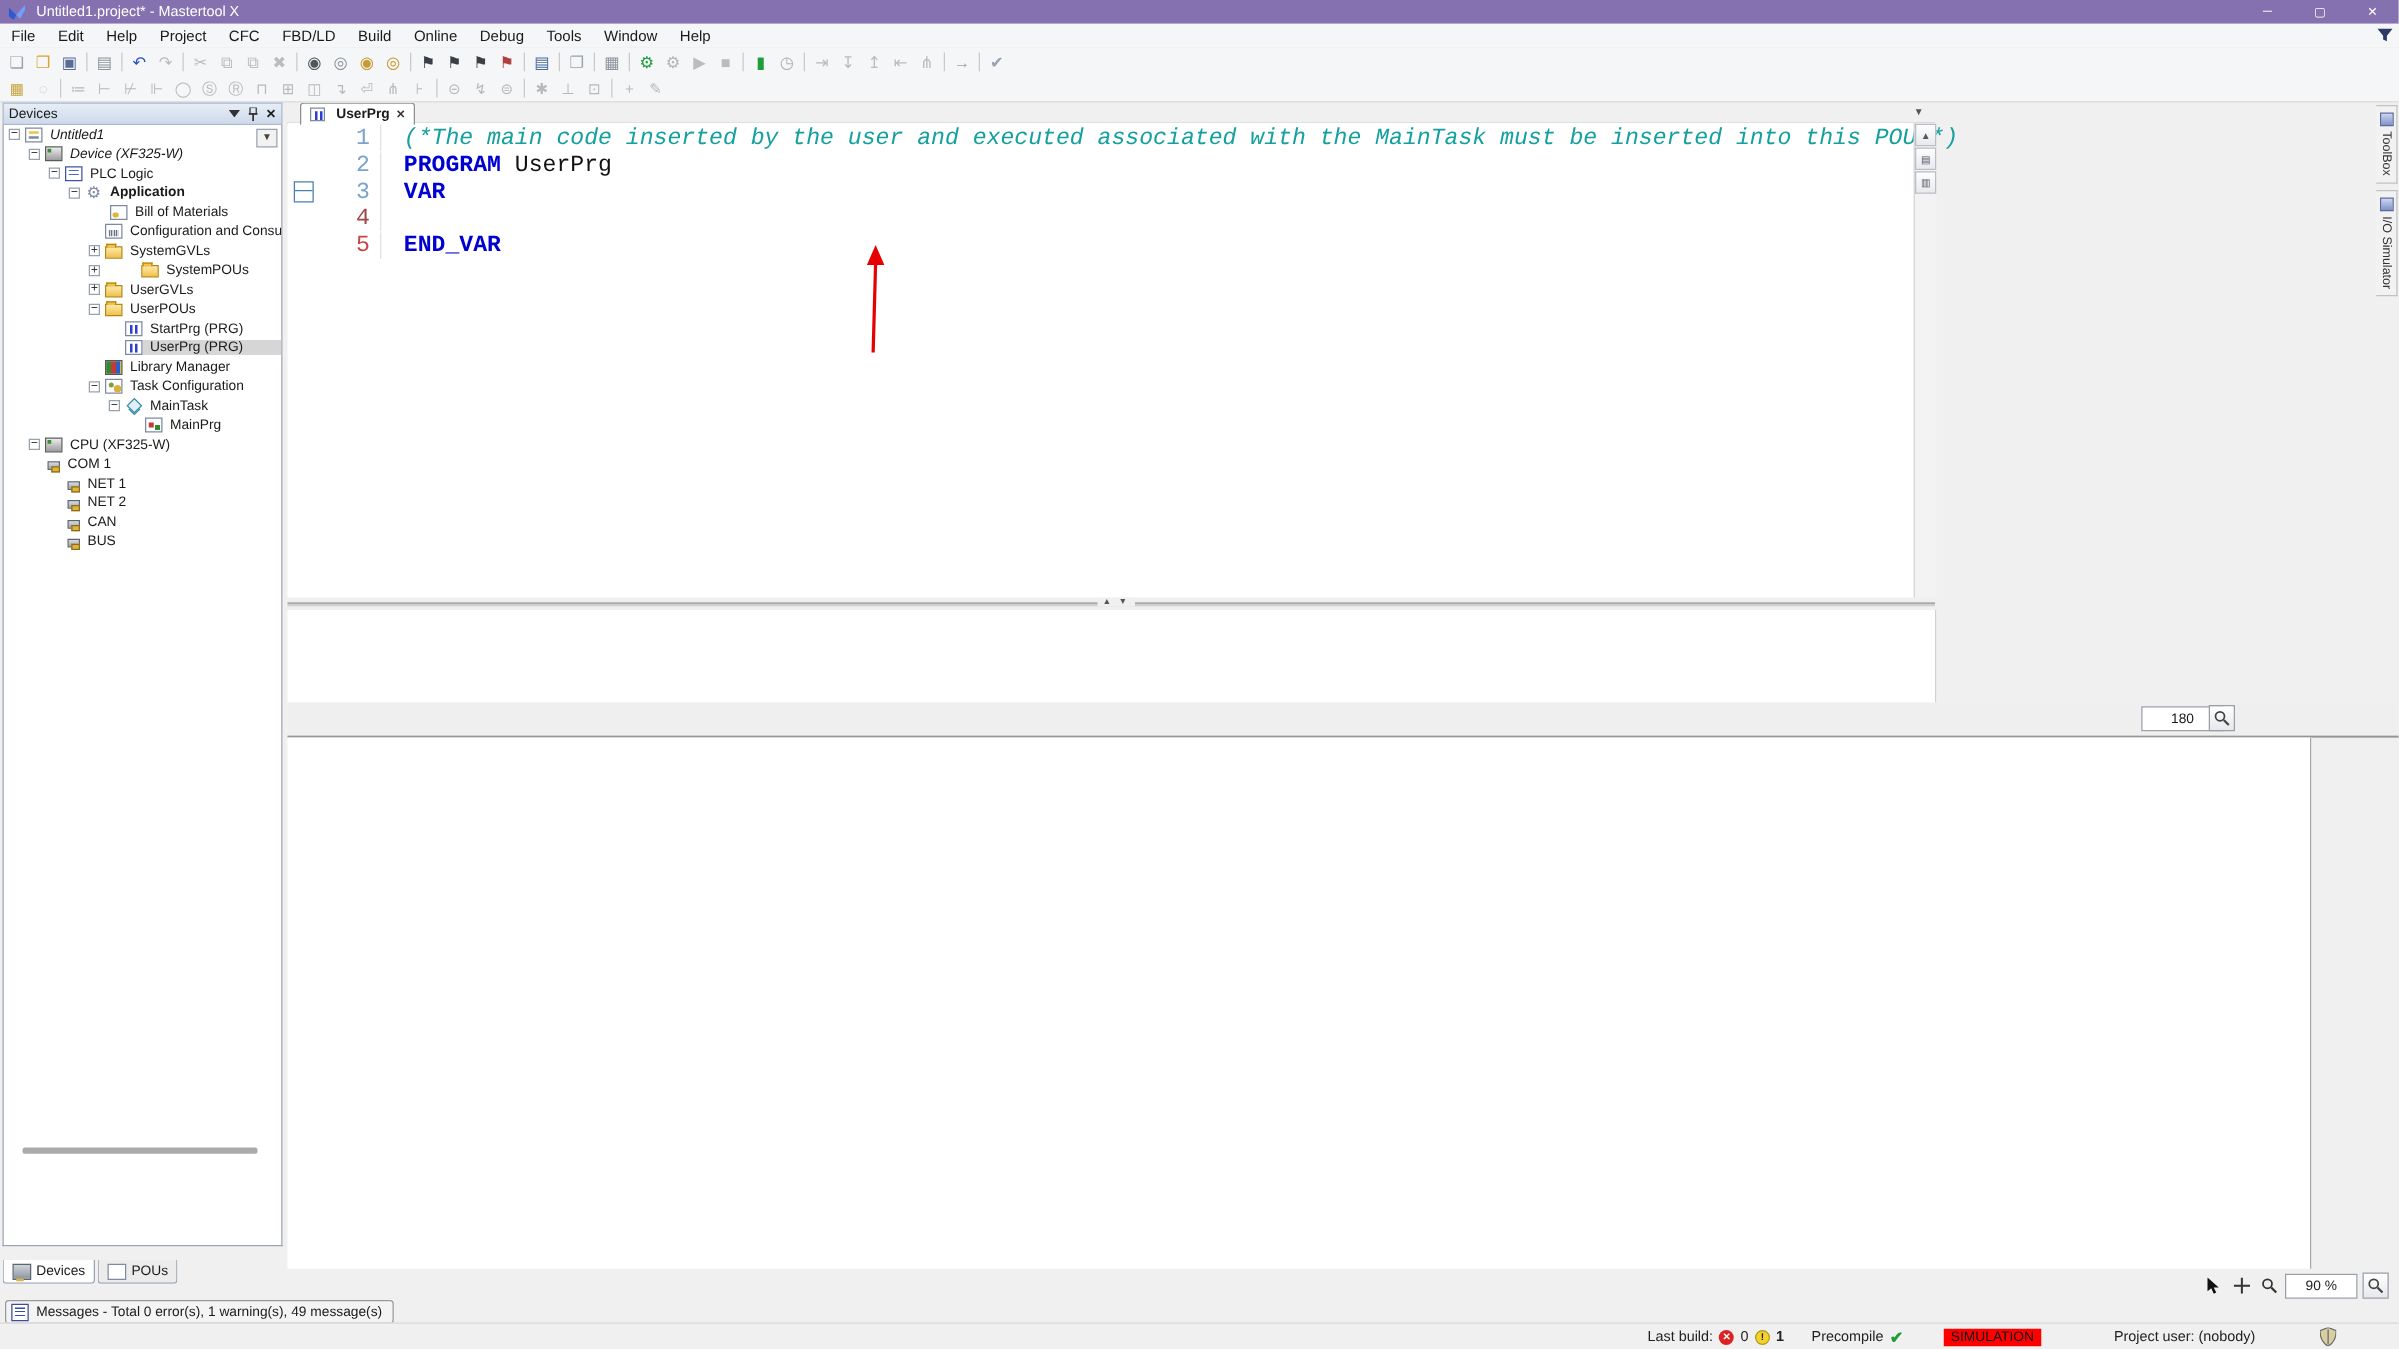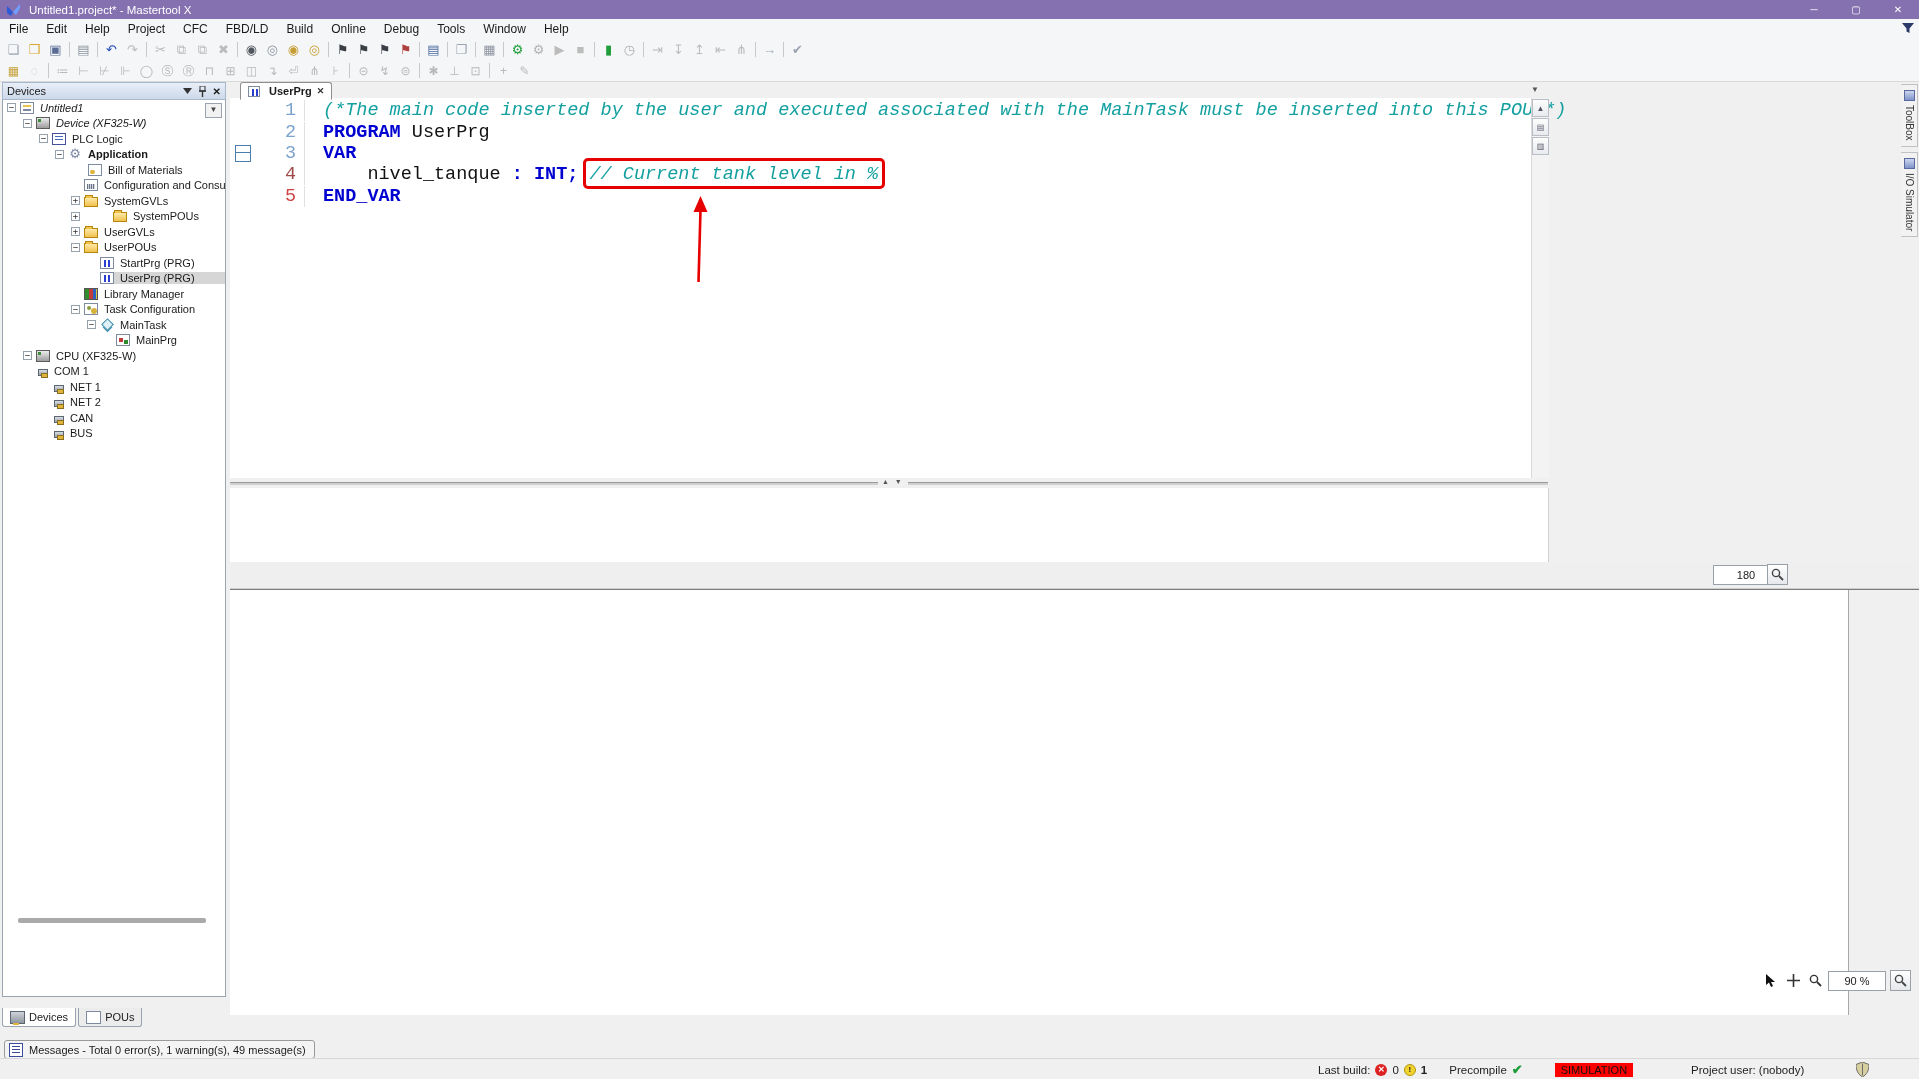--- a/index.html
+++ b/index.html
@@ -128,21 +128,21 @@
       border-bottom:2px ridge #cfcfcf;}
   .zoombox{position:absolute;width:64px;height:18px;background:#fff;border:1px solid #9aa0a8;
       font-size:11px;display:flex;align-items:center;justify-content:center;}
   .zb-180{right:140px;top:3px;}
   .zbtn{position:absolute;width:19px;height:19px;border:1px solid #9aa0a8;background:linear-gradient(#fff,#e6e8ec);
       display:flex;align-items:center;justify-content:center;}
   .zb-180-btn{right:131px;top:2px;}
 
   .lowerpane{left:230px;top:590px;width:1618px;height:425px;background:#fff;border-right:1px solid #a8a8a8;}
 
-  .ctrlrow{left:230px;top:967px;width:1689px;height:26px;}
+  .ctrlrow{left:230px;top:1015px;width:1689px;height:26px;}
   .ctrl-cluster{position:absolute;right:8px;top:3px;display:flex;align-items:center;gap:4px;}
   .flaticon{width:18px;height:18px;display:flex;align-items:center;justify-content:center;}
   .zb-90{position:static;width:56px;}
 
   
   .side-strip{left:1901px;top:84px;width:17px;display:flex;flex-direction:column;gap:5px;position:absolute;}
   .vtab{writing-mode:vertical-rl;font-size:10px;color:#333;background:#f2f2f2;border:1px solid #c2c2c2;
         border-left:none;padding:5px 1px;display:flex;align-items:center;gap:4px;}
   .vtab .vic{width:9px;height:9px;background:linear-gradient(#cdd6ee,#7e93c8);border:1px solid #5a6aa0;}
 
@@ -467,21 +467,21 @@
     <span class="tclose">✕</span>
   </div>
   <div class="tab-overflow">▼</div>
 </div>
 
 <div class="abs decl">
   <div class="code" id="code-area">
       <div class="cline"><span class="fold"></span><span class="lnum" style="color: rgb(124, 163, 204);">1</span><span class="ctext"><span class="cmt">(*The main code inserted by the user and executed associated with the MainTask must be inserted into this POU.*)</span></span></div>
       <div class="cline"><span class="fold"></span><span class="lnum" style="color: rgb(124, 163, 204);">2</span><span class="ctext"><span class="kw">PROGRAM</span><span class="plain"> UserPrg</span></span></div>
       <div class="cline"><span class="fold"><span class="foldbox"></span></span><span class="lnum" style="color: rgb(124, 163, 204);">3</span><span class="ctext"><span class="kw">VAR</span></span></div>
-      <div class="cline"><span class="fold"></span><span class="lnum" style="color: rgb(160, 72, 72);">4</span><span class="ctext"><span class="plain">    nivel_tanque </span><span class="kw">: </span><span class="kw">INT; </span><span class="cmt redbox">// Current tank level in %</span></span></div>
+      <div class="cline"><span class="fold"></span><span class="lnum" style="color: rgb(160, 72, 72);">4</span></div>
       <div class="cline"><span class="fold"></span><span class="lnum" style="color: rgb(204, 68, 68);">5</span><span class="ctext"><span class="kw">END_VAR</span></span></div>
     </div>
 </div>
 <div class="abs scrollstrip">
   <div class="sbtn">▲</div>
   <div class="sbtn">▤</div>
   <div class="sbtn">▥</div>
 </div>
 
 <svg class="abs red-arrow" width="28" height="92" viewBox="0 0 28 92">

